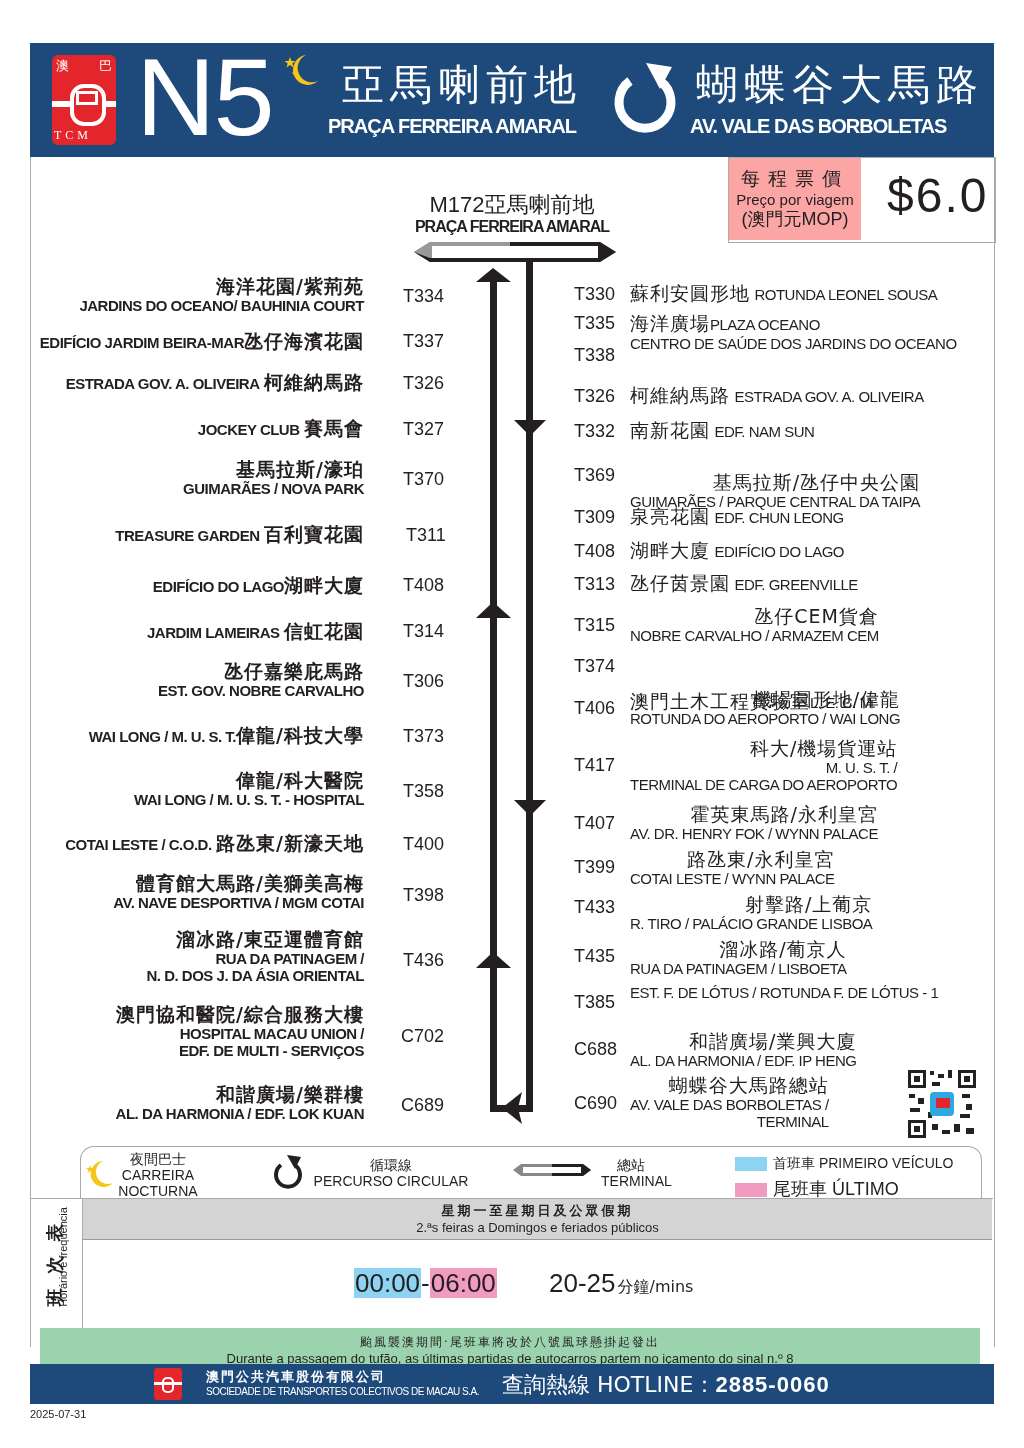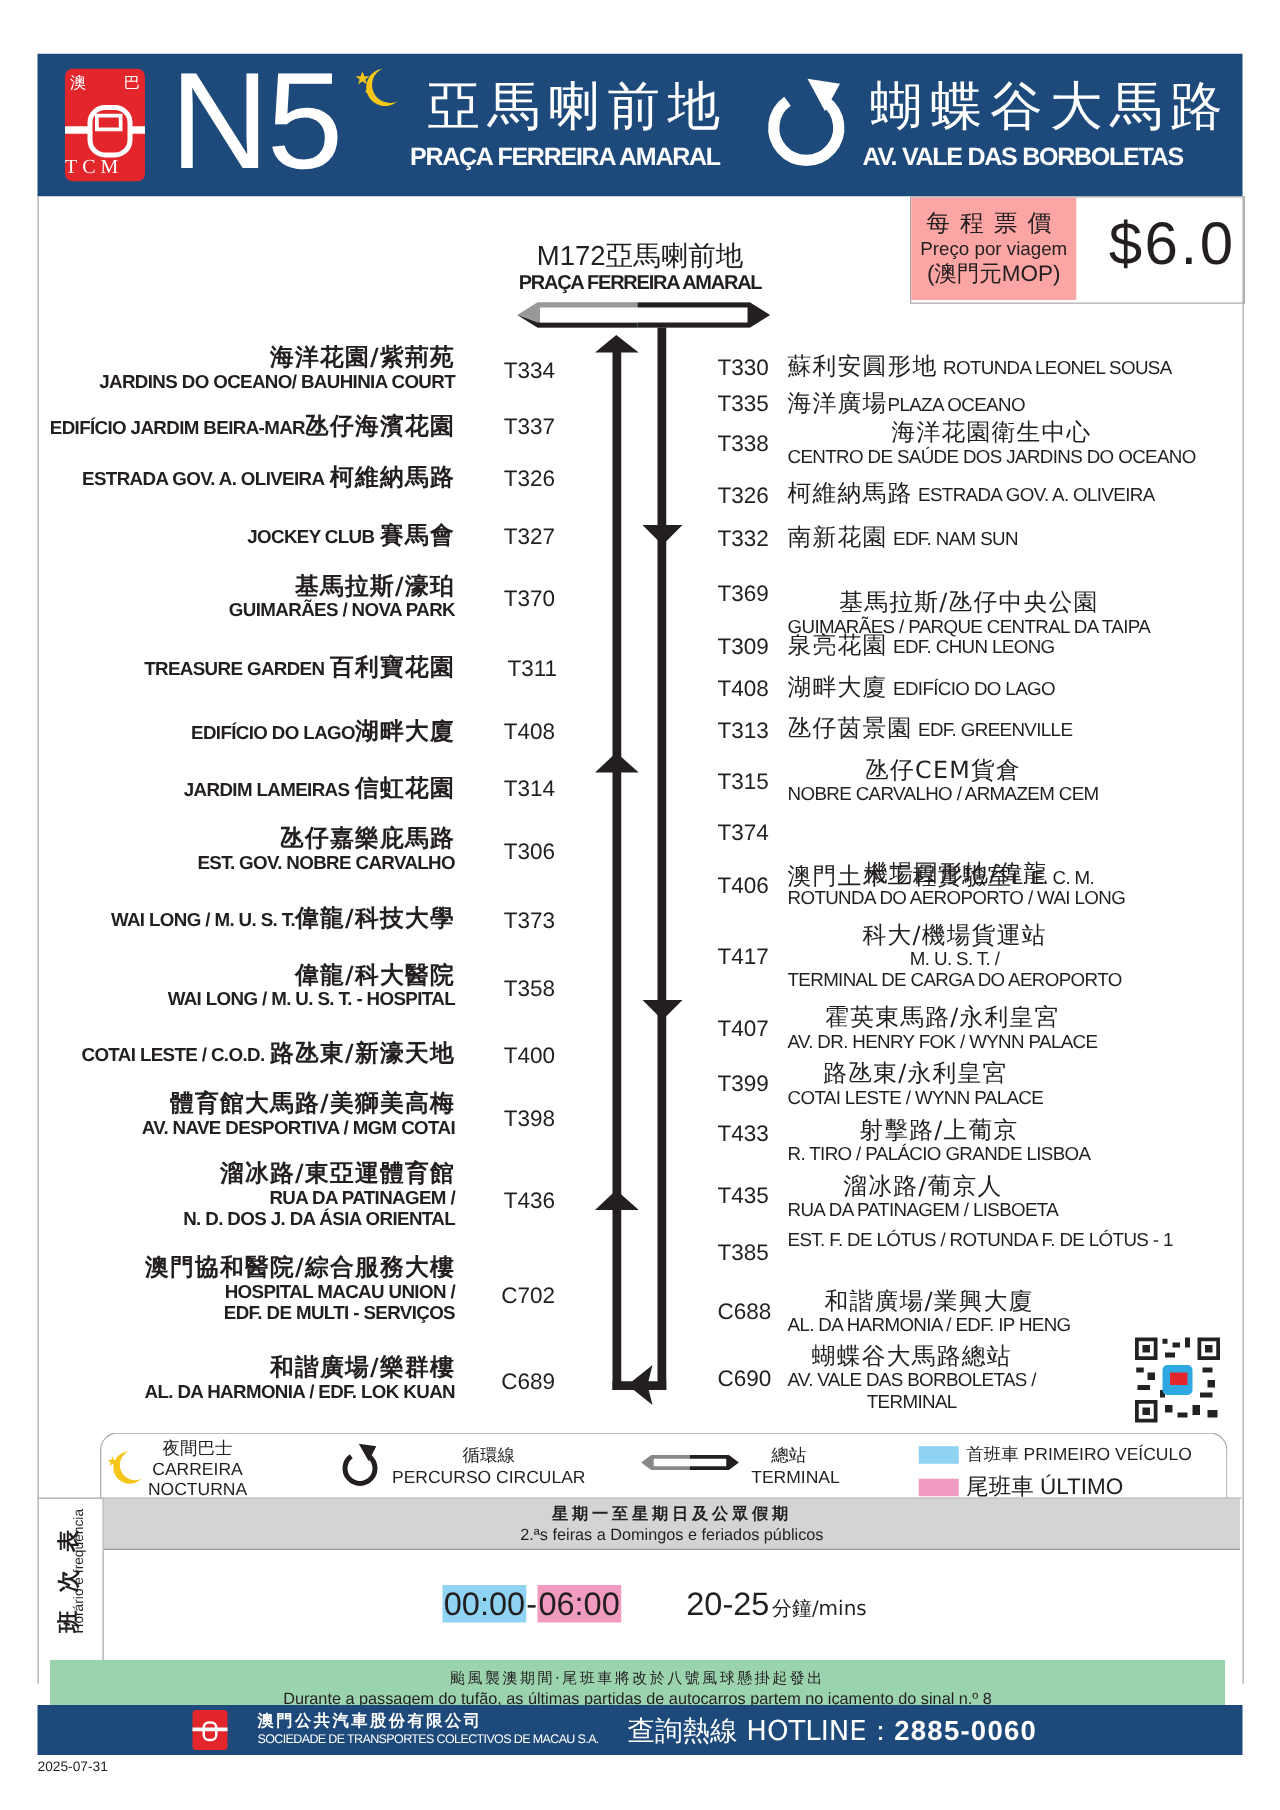--- a/index.html
+++ b/index.html
@@ -2,21 +2,21 @@
 <html><head>
 <meta charset="utf-8">
 <style>
   html,body{margin:0;padding:0;background:#fff;}
   body{width:1024px;height:1448px;position:relative;font-family:"Liberation Sans","DejaVu Sans",sans-serif;color:#231f20;overflow:hidden;}
   .abs{position:absolute;}
   
   #header{left:30px;top:43px;width:964px;height:114px;background:#1d4a7b;}
   #logo{left:22px;top:12px;width:64px;height:90px;background:#e3262b;border-radius:6px;}
   #logo .cjk{position:absolute;top:2px;color:#fff;font-family:"DejaVu Serif",serif;font-size:13px;}
-  #logo .tcm{position:absolute;bottom:2px;left:0;width:42px;text-align:center;color:#fff;font-family:"Liberation Serif",serif;font-size:16px;letter-spacing:4px;}
+  #logo .tcm{position:absolute;bottom:2px;left:0;width:42px;text-align:center;color:#fff;font-family:"Liberation Serif",serif;font-size:12px;letter-spacing:4px;}
   #logo .band{position:absolute;left:0;top:46px;width:64px;height:6px;background:#fff;}
   #logo .bus{position:absolute;left:18px;top:29px;width:28px;height:34px;border:4px solid #fff;border-radius:14px;background:#e3262b;}
   #logo .win{position:absolute;left:24px;top:36px;width:16px;height:8px;border:3px solid #fff;}
   #route-num{left:106px;top:-6px;font-size:110px;color:#fff;letter-spacing:-2px;line-height:120px;}
   #moon{left:252px;top:10px;}
   .hdr-cjk{color:#fff;font-family:"DejaVu Sans",sans-serif;font-size:42px;letter-spacing:6px;line-height:48px;}
   .hdr-pt{color:#fff;font-size:20px;font-weight:bold;letter-spacing:-1px;line-height:22px;}
   #loop-icon{left:578px;top:16px;}
   
   #fare{left:728px;top:157px;width:266px;height:84px;border:1px solid #aaa;}
@@ -25,21 +25,21 @@
   #fare-label .pt{font-size:15px;line-height:16px;}
   #fare-label .mop{font-size:18px;line-height:22px;}
   #fare-val{left:158px;top:10px;font-size:48px;letter-spacing:2px;}
   
   #frame{left:30px;top:157px;width:963px;height:1190px;border-left:1px solid #aaa;border-right:1px solid #aaa;}
   #start-stop{left:380px;top:190px;width:264px;text-align:center;}
   #start-stop .code{font-size:22px;}
   #start-stop .pt{font-size:16px;font-weight:bold;letter-spacing:-1px;margin-top:-2px;}
   
   .lstop{position:absolute;right:660px;text-align:right;font-weight:bold;}
-  .rstop{position:absolute;left:630px;text-align:center;}
+  .rstop{position:absolute;left:630px;text-align:right;}
   .cjk{font-family:"DejaVu Sans",sans-serif;}
   .scjk{font-size:19px;line-height:22px;letter-spacing:1px;}
   .spt{font-size:15px;line-height:17px;letter-spacing:-0.5px;}
   .inl .spt{font-size:15px;}
   .lcode{position:absolute;left:403px;font-size:18px;text-align:right;}
   .rcode{position:absolute;left:574px;font-size:18px;}
   
   #legend{left:80px;top:1146px;width:900px;height:52px;border:1px solid #aaa;border-bottom:none;border-radius:14px 14px 0 0;}
   .lg-text{text-align:center;font-size:14px;line-height:16px;}
   .swatch{display:inline-block;width:32px;height:14px;vertical-align:middle;margin-right:6px;}
@@ -191,21 +191,20 @@
 
 <div>
   <div class="rcode abs" style="top:284px">T330</div>
   <div class="rstop inl" style="top:282px"><span class="cjk scjk">蘇利安圓形地</span> <span class="spt">ROTUNDA LEONEL SOUSA</span></div>
 
   <div class="rcode abs" style="top:313px">T335</div>
   <div class="rstop inl" style="top:312px"><span class="cjk scjk">海洋廣場</span><span class="spt">PLAZA OCEANO</span></div>
 
   <div class="rcode abs" style="top:345px">T338</div>
   <div class="rstop" style="top:335px">
-      <div class="cjk scjk">海洋花園衛生中心</div>
       <div class="spt">CENTRO DE SAÚDE DOS JARDINS DO OCEANO</div>
     </div>
 
   <div class="rcode abs" style="top:386px">T326</div>
   <div class="rstop inl" style="top:384px"><span class="cjk scjk">柯維納馬路</span> <span class="spt">ESTRADA GOV. A. OLIVEIRA</span></div>
 
   <div class="rcode abs" style="top:421px">T332</div>
   <div class="rstop inl" style="top:419px"><span class="cjk scjk">南新花園</span> <span class="spt">EDF. NAM SUN</span></div>
 
   <div class="rcode abs" style="top:465px">T369</div>

